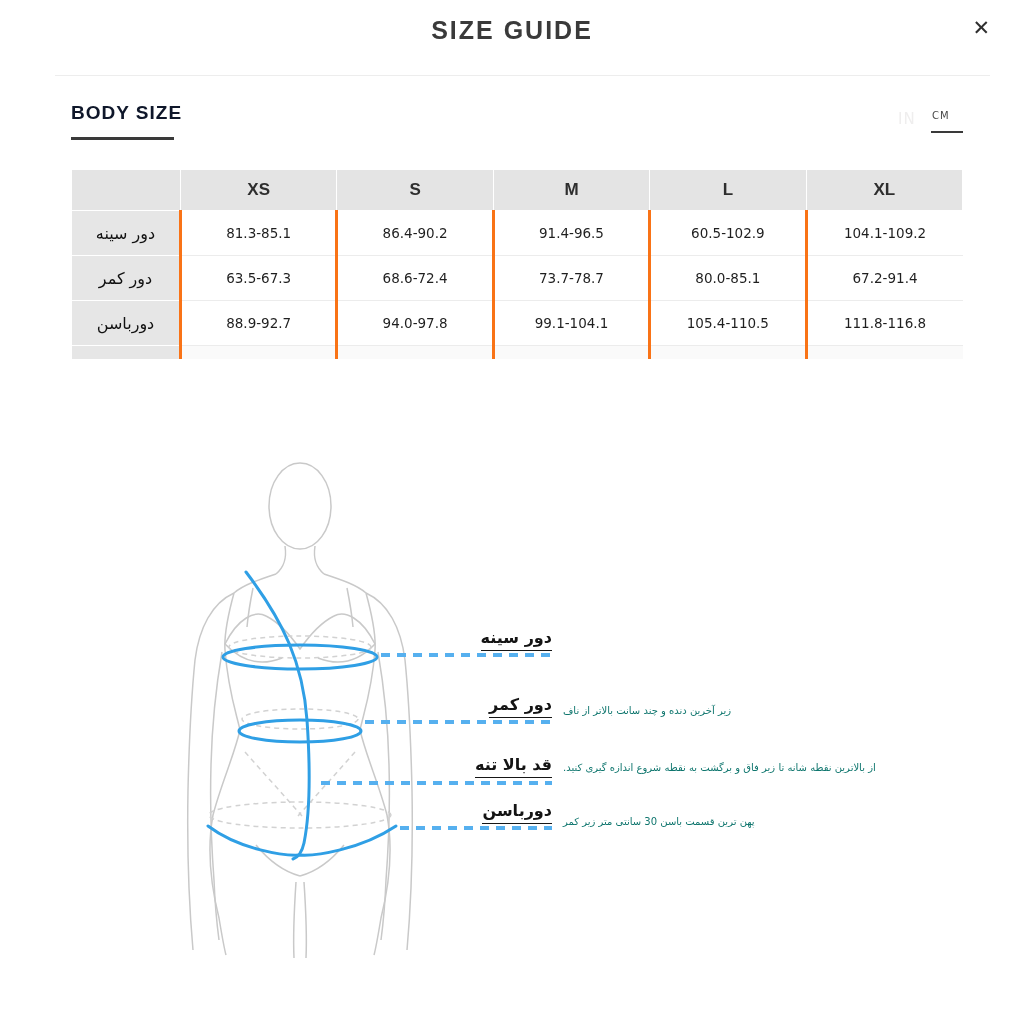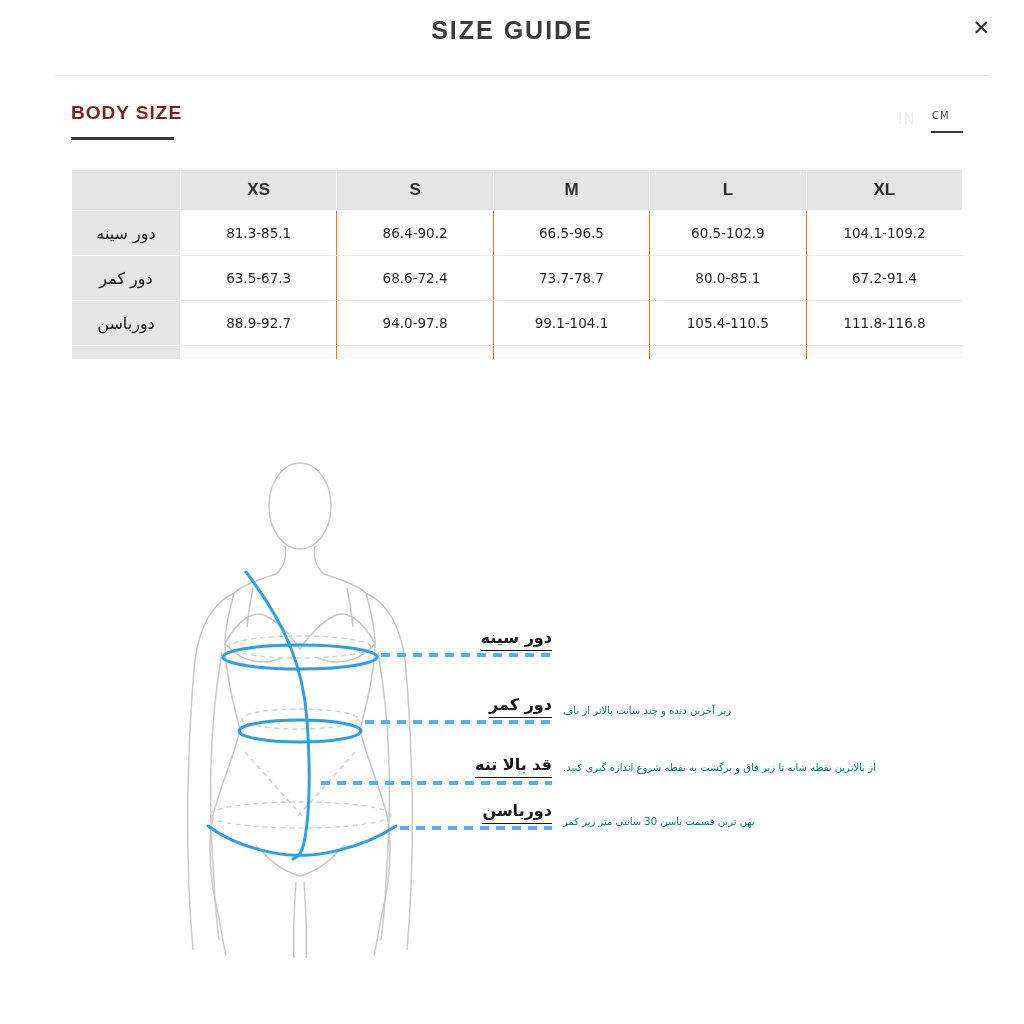--- a/index.html
+++ b/index.html
@@ -9,35 +9,35 @@
   
   .title{position:absolute;top:16px;left:0;width:1024px;text-align:center;
          font-family:"Liberation Sans",sans-serif;font-size:25px;font-weight:700;
          letter-spacing:2px;color:#3a3a3a;}
   .close{position:absolute;top:18px;right:34px;font-size:21px;color:#2f2f2f;
          cursor:pointer;line-height:1;}
   .hdr-divider{position:absolute;top:75px;left:55px;width:935px;height:1px;background:#ededed;}
 
   
   .tab{position:absolute;top:102px;left:71px;font-family:"Liberation Sans",sans-serif;
-       font-size:19px;font-weight:700;letter-spacing:1px;color:#7f1d1d;}
+       font-size:19px;font-weight:700;letter-spacing:1px;color:#0f172a;}
   .tab-underline{position:absolute;top:137px;left:71px;width:103px;height:3px;background:#3a3a3a;}
   .unit-in{position:absolute;top:110px;left:898px;font-size:15px;letter-spacing:1px;color:#efeeee;}
   .unit-cm{position:absolute;top:110px;left:932px;font-size:10px;letter-spacing:1px;
            color:#4a4a4a;font-weight:400;}
   .unit-cm-underline{position:absolute;top:131px;left:931px;width:32px;height:2px;background:#3a3a3a;}
 
   
   .tbl-wrap{position:absolute;top:169px;left:71px;width:892px;height:190px;overflow:hidden;}
   table.sizes{border-collapse:collapse;table-layout:fixed;width:892px;}
   table.sizes col.lbl{width:109px;}
   table.sizes th{background:#e4e4e4;height:38px;font-size:17px;font-weight:700;color:#2e2e2e;
                  border:1px solid #fff;text-align:center;font-family:"Liberation Sans",sans-serif;}
   table.sizes td{height:42px;text-align:center;font-size:13.5px;color:#1f1f1f;
-                 border-bottom:1px solid #ececec;border-left:1px solid #f97316;background:#fff;}
+                 border-bottom:1px solid #ececec;border-left:3px solid #f97316;background:#fff;}
   table.sizes td.rowlbl{background:#e6e6e6;border:1px solid #fff;font-size:16px;color:#111;
                         direction:rtl;}
   table.sizes tr.last td{background:#fafafa;}
   table.sizes tr.last td.rowlbl{background:#e6e6e6;}
 
   
   .meas-label{position:absolute;direction:rtl;font-size:16px;font-weight:600;color:#141414;
               padding-bottom:3px;border-bottom:1.5px solid #161616;white-space:nowrap;}
   .meas-note{position:absolute;direction:rtl;font-size:10px;color:#0f766e;white-space:nowrap;}
   svg{position:absolute;top:0;left:0;}
@@ -73,21 +73,21 @@
         <th>XS</th>
         <th>S</th>
         <th>M</th>
         <th>L</th>
         <th>XL</th>
       </tr>
       <tr style="height:43px;">
         <td class="rowlbl">دور سینه</td>
         <td>81.3-85.1</td>
         <td>86.4-90.2</td>
-        <td>66.5-96.5</td>
+        <td>91.4-96.5</td>
         <td>60.5-102.9</td>
         <td>104.1-109.2</td>
       </tr>
       <tr style="height:40px;">
         <td class="rowlbl">دور کمر</td>
         <td>63.5-67.3</td>
         <td>68.6-72.4</td>
         <td>73.7-78.7</td>
         <td>80.0-85.1</td>
         <td>67.2-91.4</td>

